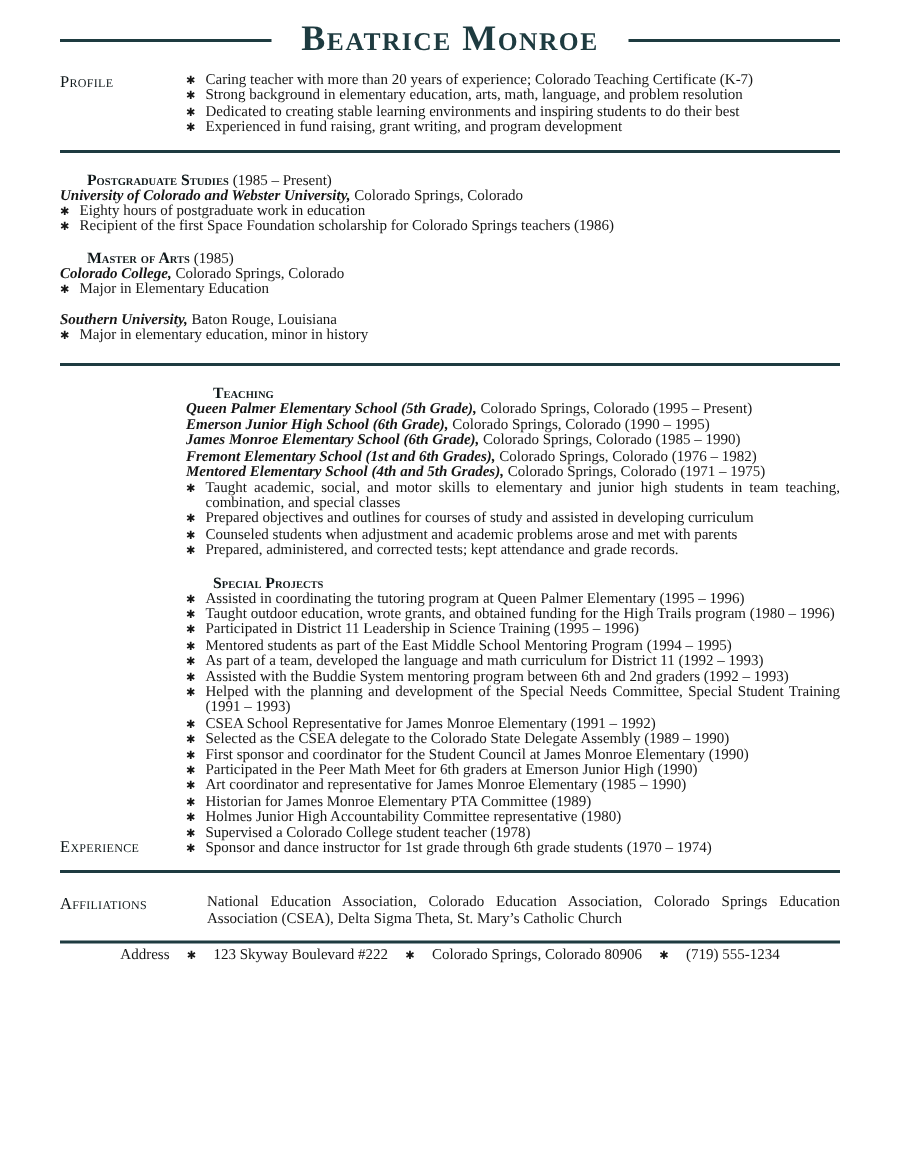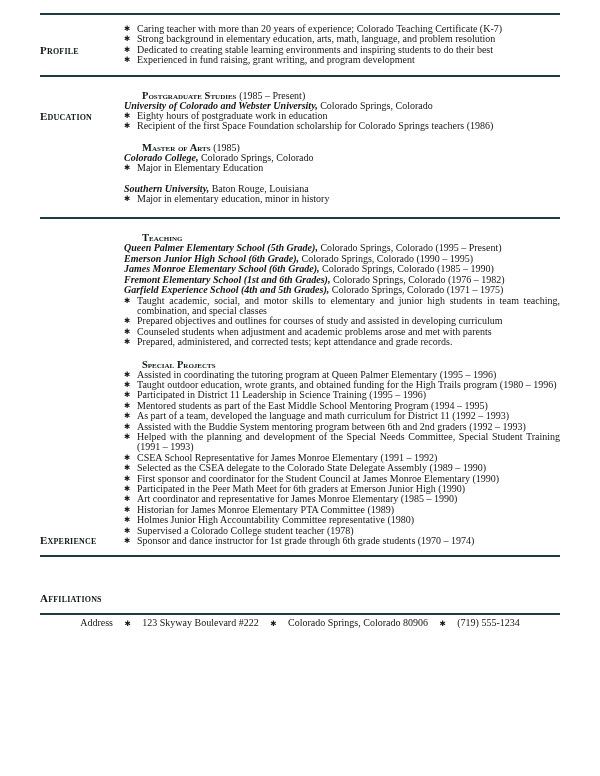--- a/index.html
+++ b/index.html
@@ -42,27 +42,26 @@
     margin: 0 40px;
   }
   .section {
     display: flex;
     padding: 0 40px;
   }
   .label-col {
     width: 84px;
     flex-shrink: 0;
     font-variant: small-caps;
-    font-weight: 700;
+    font-weight: 400;
     font-size: 11px;
     line-height: 11px;
     letter-spacing: 0.2px;
     color: #10191b;
     padding-top: 1px;
-    margin-top: 20px;
   }
   .content-col { flex: 1; min-width: 0; }
 
   .sec-profile       { margin: 2px 0 9px 0; }
   .sec-education     { margin: 13px 0 13px 0; }
   .sec-experience    { margin: 13px 0 9px 0; align-items: flex-end; }
   .sec-affiliations  { margin: 15px 0 9px 0; }
 
   
   .li { display: flex; }
@@ -112,20 +111,21 @@
     vertical-align: 0.5px;
   }
 </style>
 </head>
 <body>
 
 <div class="page">
 
   <div class="masthead">
     <span class="mast-rule"></span>
+    <h1 class="resume-name">Beatrice Monroe</h1>
     <span class="mast-rule"></span>
   </div>
 
   <div class="section sec-profile">
     <div class="label-col">Profile</div>
     <div class="content-col">
       <div class="li">
           <span class="b">✱</span>
           <span class="t">Caring teacher with more than 20 years of experience; Colorado Teaching Certificate (K-7)</span>
         </div>
@@ -140,21 +140,20 @@
       <div class="li">
           <span class="b">✱</span>
           <span class="t">Experienced in fund raising, grant writing, and program development</span>
         </div>
     </div>
   </div>
 
   <div class="divider"></div>
 
   <div class="section sec-education">
-    <div class="label-col">Education</div>
     <div class="content-col">
 
       <div class="edu-entry">
         <div class="subhead"><span>Postgraduate Studies</span> <span class="dates">(1985 – Present)</span></div>
         <div><span class="inst">University of Colorado and Webster University,</span> <span>Colorado Springs, Colorado</span></div>
         <div class="li">
             <span class="b">✱</span>
             <span class="t">Eighty hours of postgraduate work in education</span>
           </div>
         <div class="li">
@@ -188,21 +187,21 @@
   <div class="section sec-experience">
     <div class="label-col">Experience</div>
     <div class="content-col">
 
       <div class="subhead">Teaching</div>
 
       <div><span class="inst">Queen Palmer Elementary School (5th Grade),</span> <span>Colorado Springs, Colorado (1995 – Present)</span></div>
       <div><span class="inst">Emerson Junior High School (6th Grade),</span> <span>Colorado Springs, Colorado (1990 – 1995)</span></div>
       <div><span class="inst">James Monroe Elementary School (6th Grade),</span> <span>Colorado Springs, Colorado (1985 – 1990)</span></div>
       <div><span class="inst">Fremont Elementary School (1st and 6th Grades),</span> <span>Colorado Springs, Colorado (1976 – 1982)</span></div>
-      <div><span class="inst">Garfield Experience School (4th and 5th Grades),</span> <span>Colorado Springs, Colorado (1971 – 1975)</span></div>
+      <div><span class="inst">Mentored Elementary School (4th and 5th Grades),</span> <span>Colorado Springs, Colorado (1971 – 1975)</span></div>
 
       <div class="li">
           <span class="b">✱</span>
           <span class="t">Taught academic, social, and motor skills to elementary and junior high students in team teaching, combination, and special classes</span>
         </div>
       <div class="li">
           <span class="b">✱</span>
           <span class="t">Prepared objectives and outlines for courses of study and assisted in developing curriculum</span>
         </div>
       <div class="li">
@@ -282,20 +281,23 @@
           </div>
       </div>
 
     </div>
   </div>
 
   <div class="divider"></div>
 
   <div class="section sec-affiliations">
     <div class="label-col">Affiliations</div>
+    <div class="content-col">
+      <div class="aff-text">National Education Association, Colorado Education Association, Colorado Springs Education Association (CSEA), Delta Sigma Theta, St. Mary’s Catholic Church</div>
+    </div>
   </div>
 
   <div class="divider"></div>
 
   <div class="footer">
     <span>Address</span>
     <span class="sep">✱</span>
     <span>123 Skyway Boulevard #222</span>
     <span class="sep">✱</span>
     <span>Colorado Springs, Colorado 80906</span>

